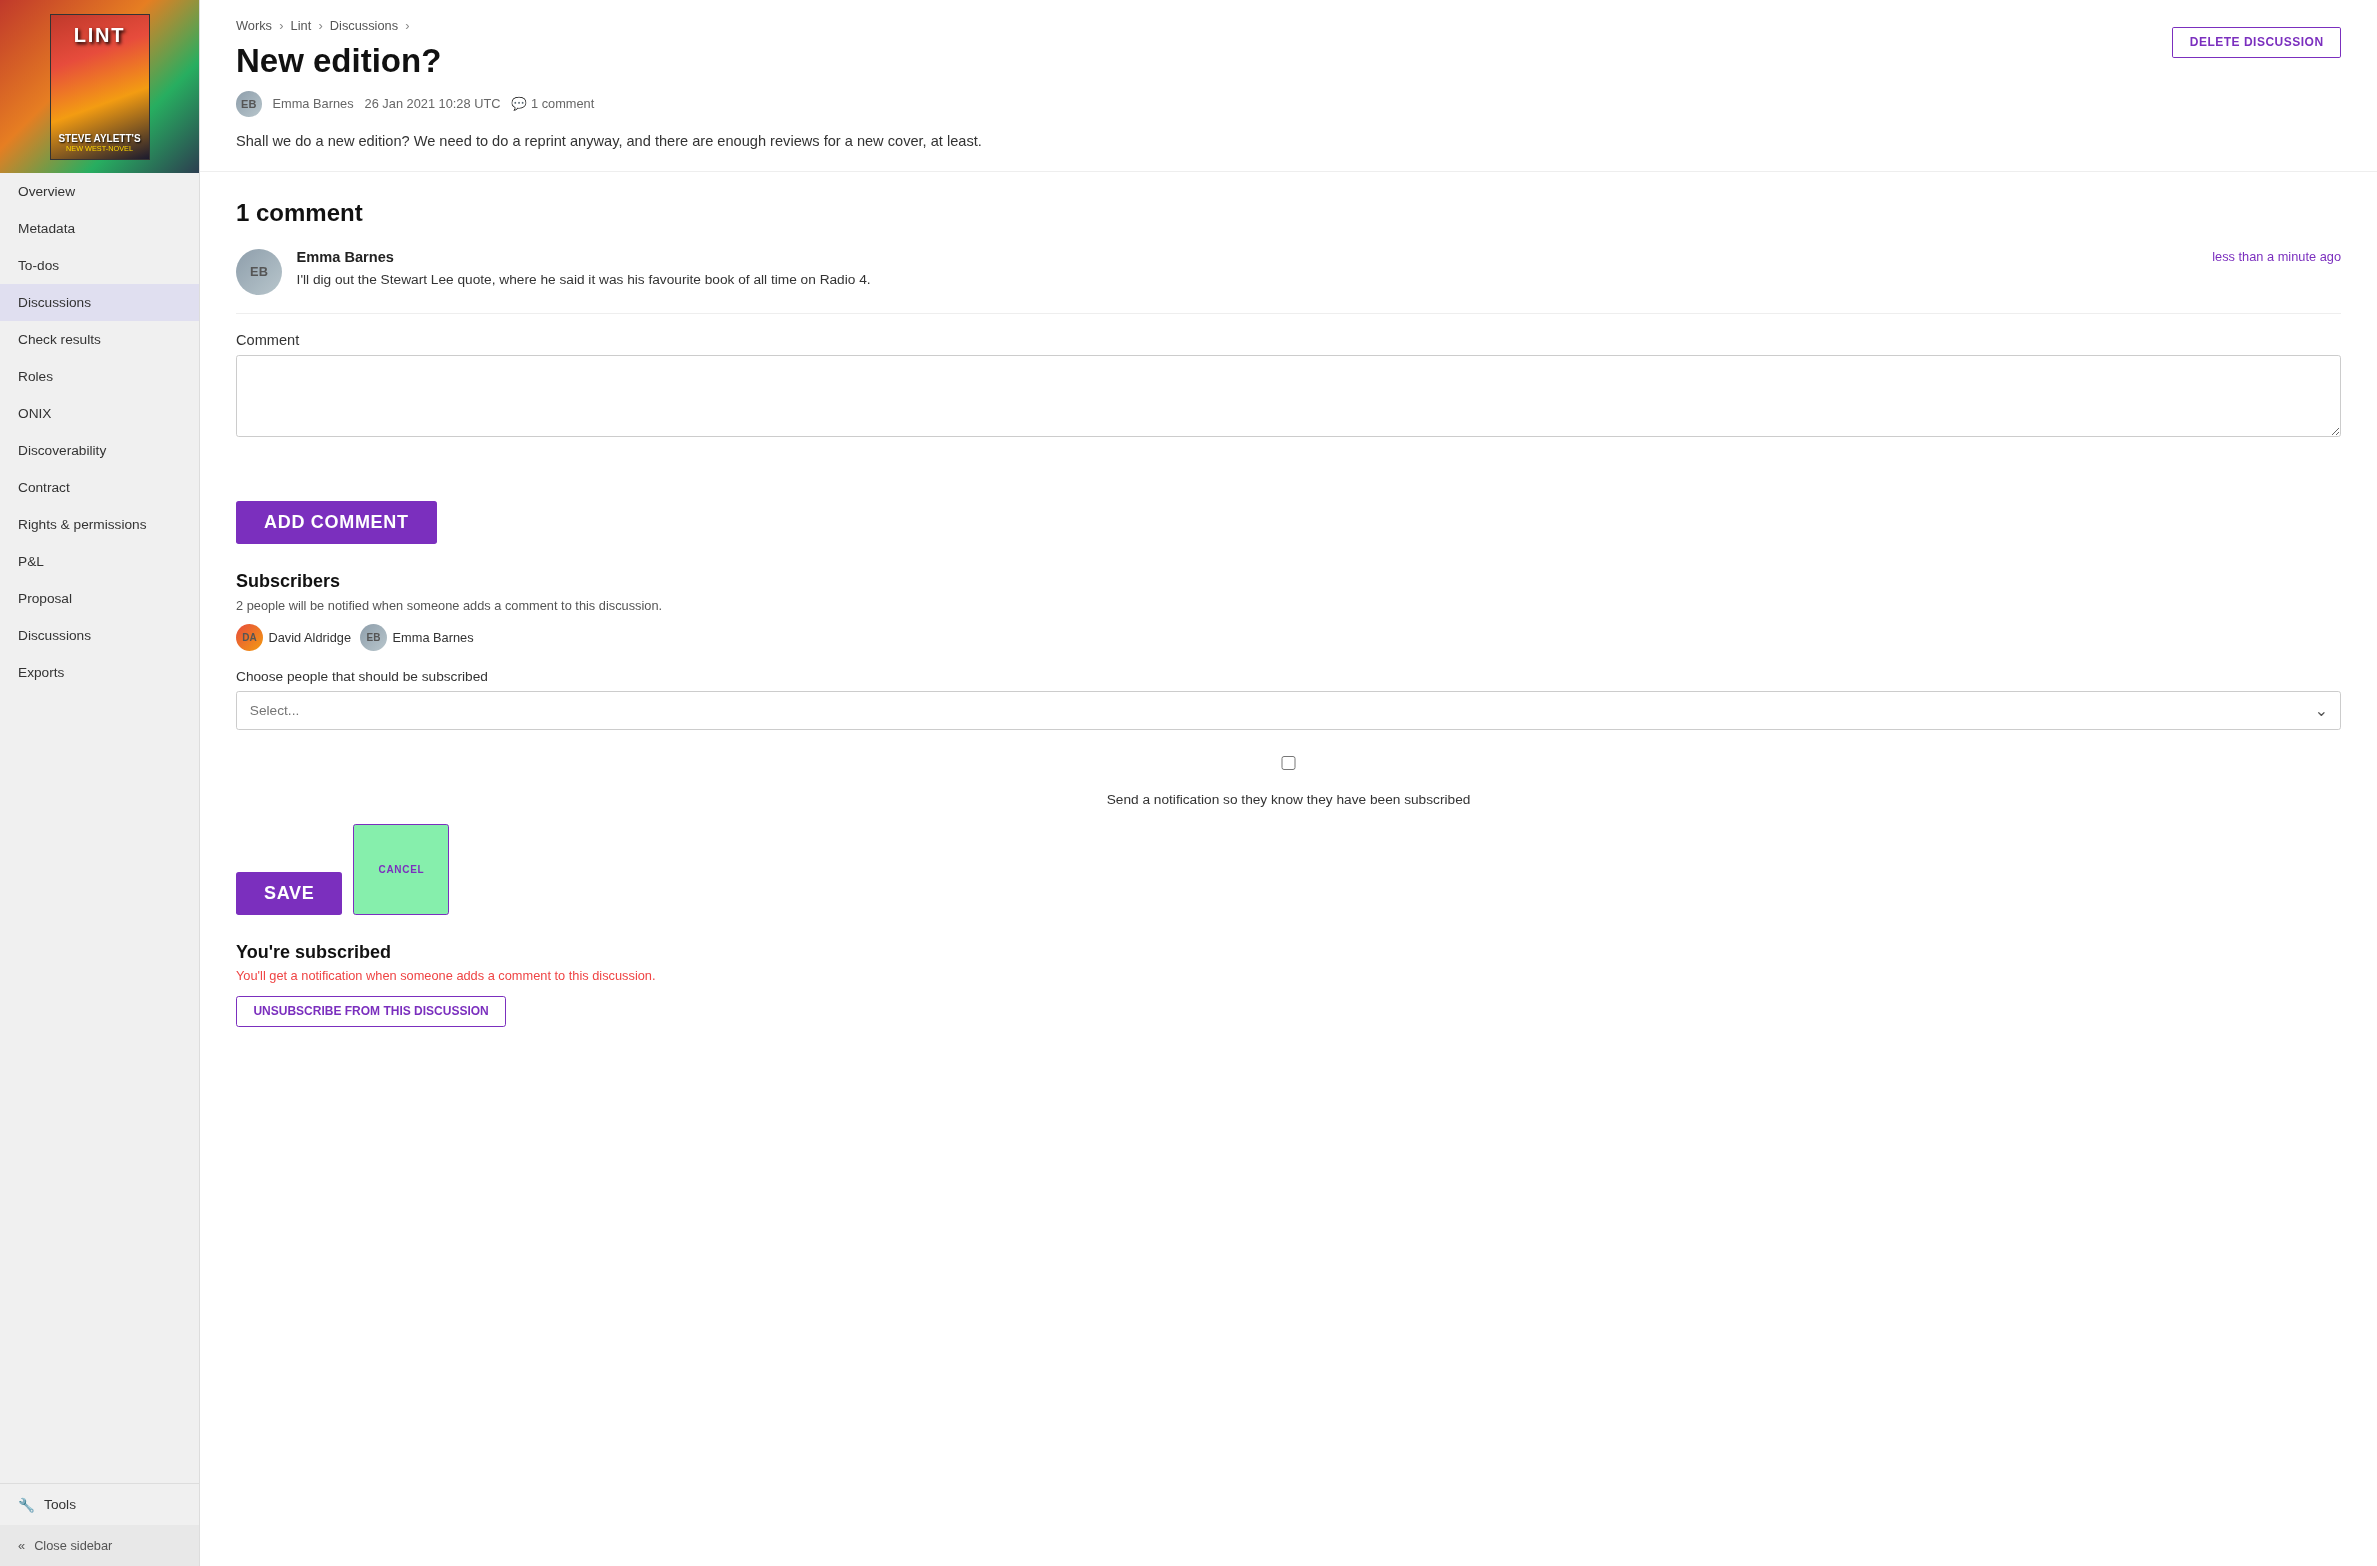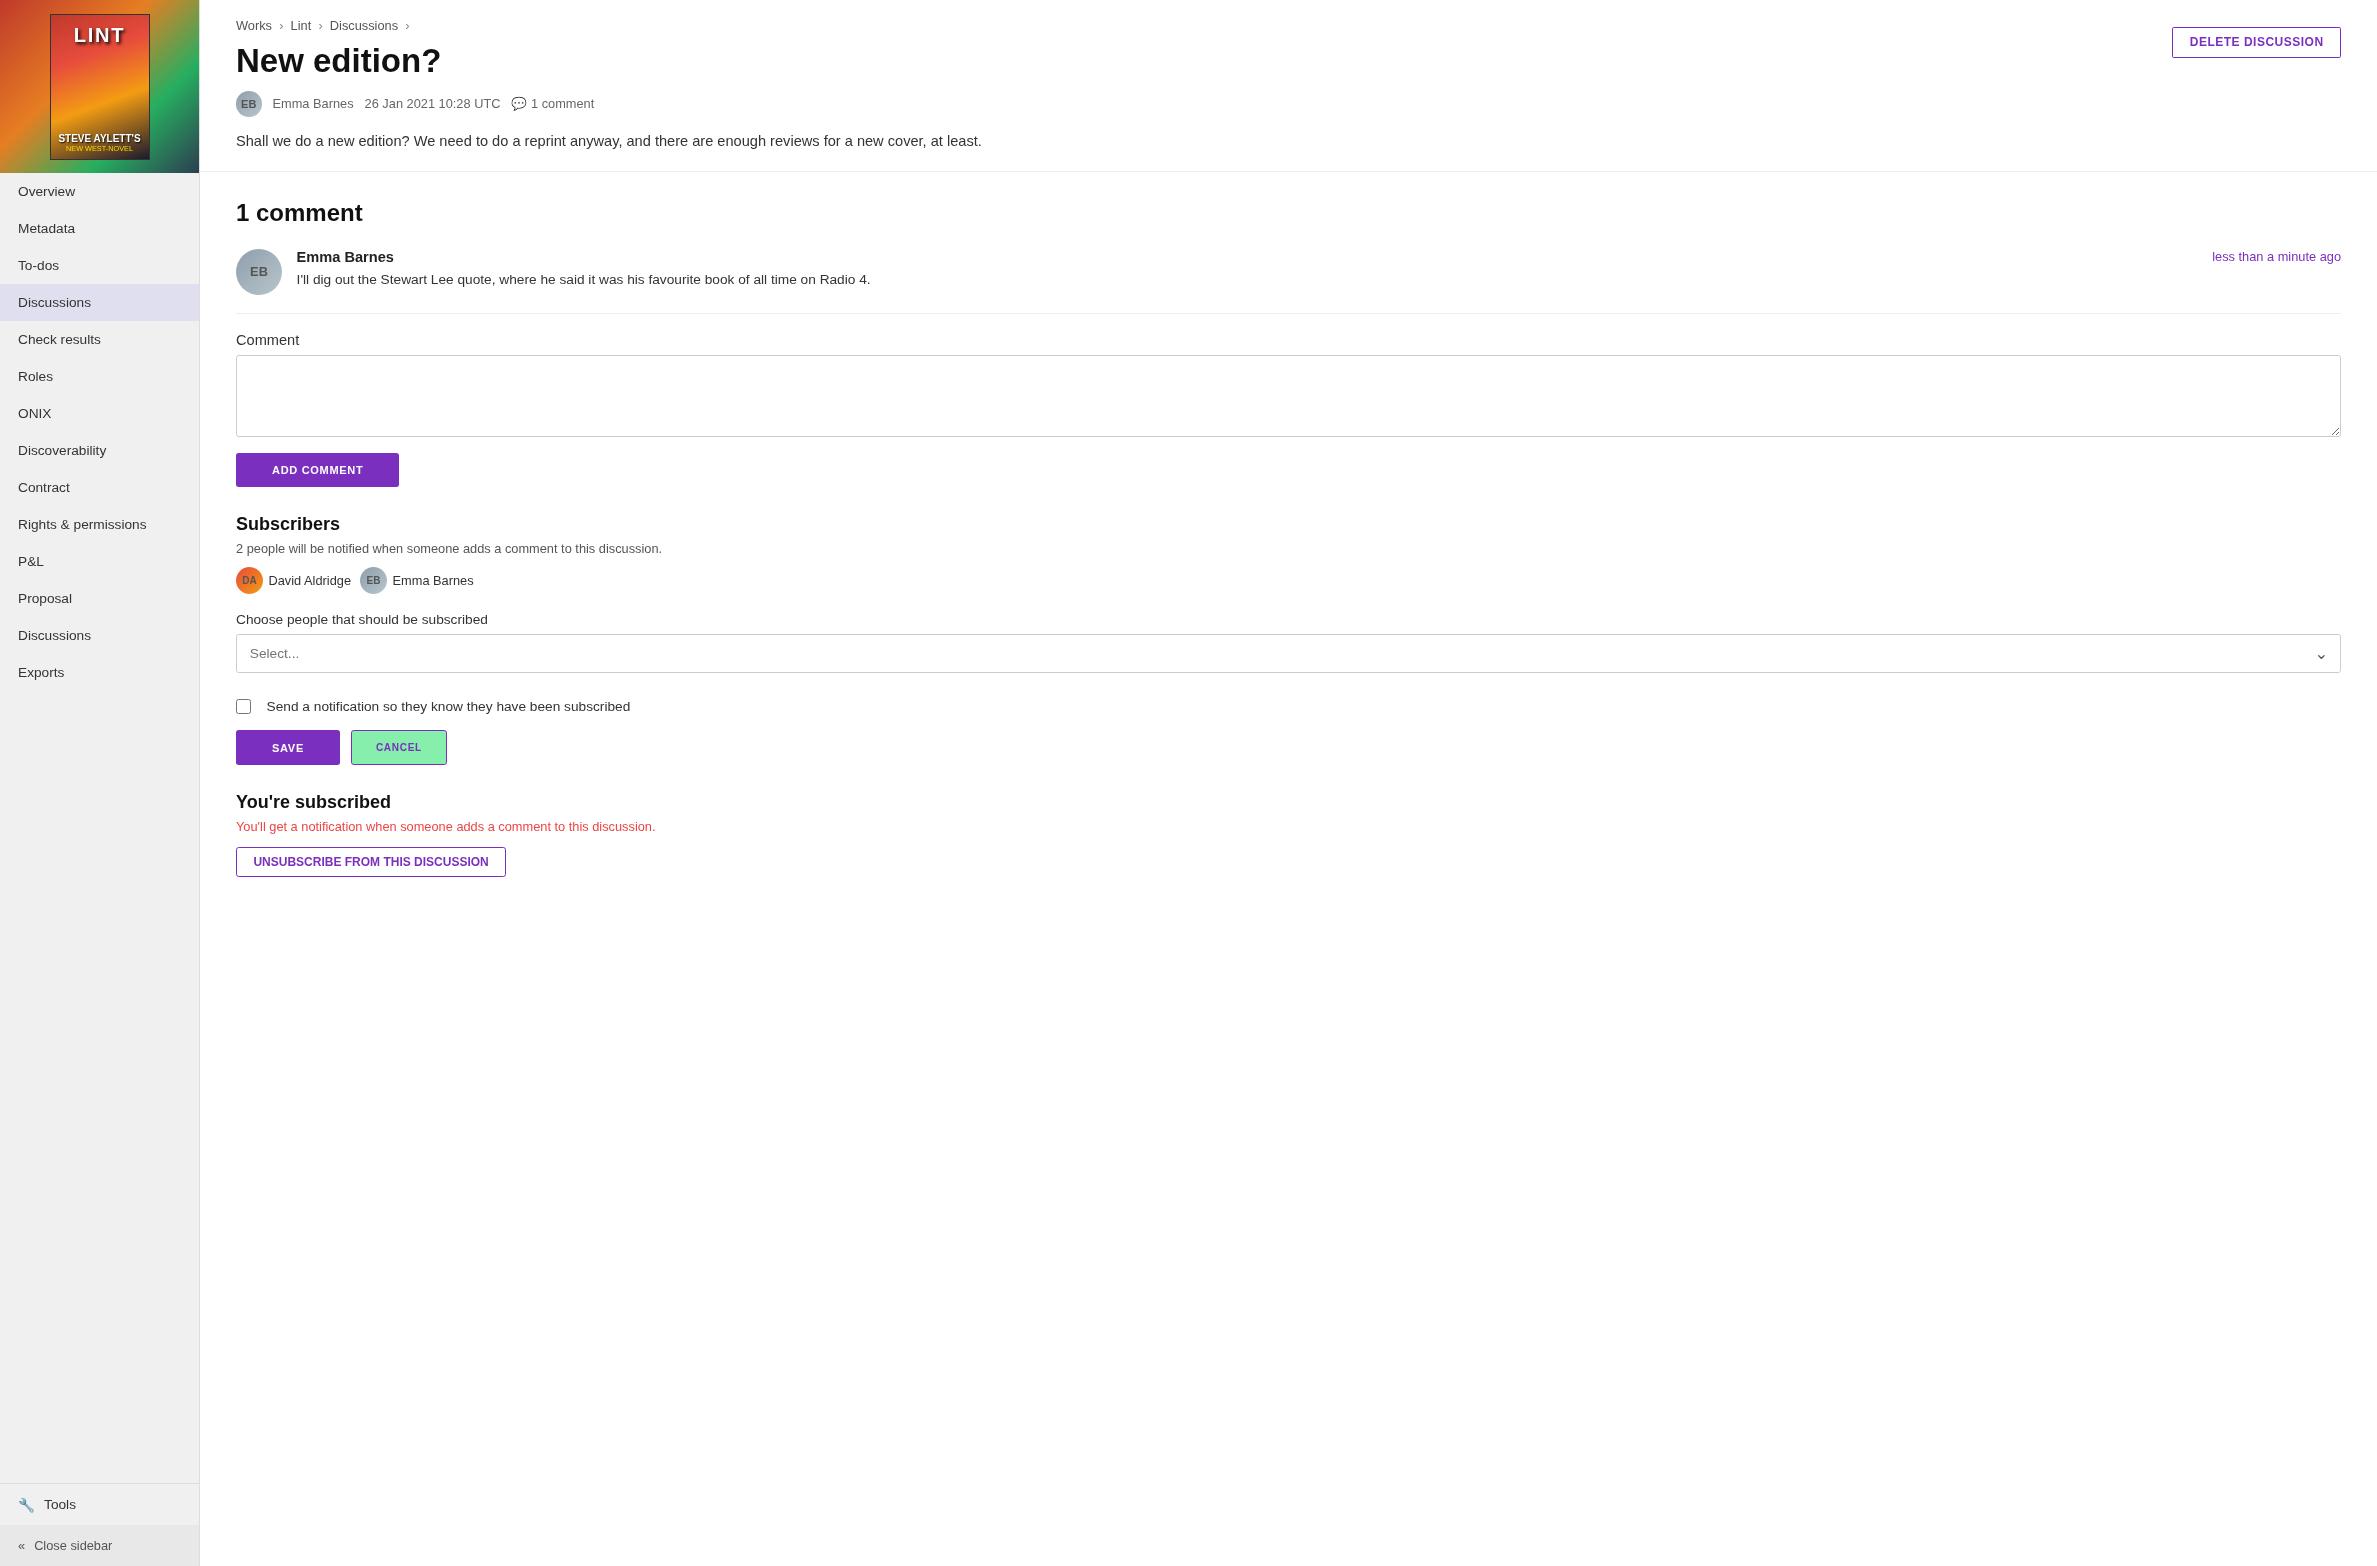--- a/index.html
+++ b/index.html
@@ -234,27 +234,28 @@
       font-size: 13.7px;
       resize: vertical;
       margin-bottom: 12.8px;
       outline: none;
     }
 
     .btn-purple {
       background: #7b2fbe;
       color: #fff;
       border: none;
-      padding: 11px 36px;
-      font-size: 11px;
+      padding: 11px 28px;
+      font-size: 18px;
       font-weight: 700;
       letter-spacing: 0.7px;
       border-radius: 2.7px;
       cursor: pointer;
       text-transform: uppercase;
+      margin-top: 48px;
     }
 
     .btn-outline {
       background: #86efac;
       color: #7b2fbe;
       border: 0.9px solid #7b2fbe;
       padding: 11px 24px;
       font-size: 10px;
       font-weight: 700;
       letter-spacing: 0.7px;
@@ -337,24 +338,25 @@
       top: 50%;
       transform: translateY(-50%);
       pointer-events: none;
       color: #555;
       font-size: 16.4px;
     }
 
     .checkbox-row {
       display: flex;
       align-items: center;
-      gap: 16px;
+      gap: 22px;
       margin-bottom: 16.4px;
       font-size: 13.7px;
       color: #333;
+      flex-direction: column;
     }
     .checkbox-row input[type="checkbox"] {
       width: 14.6px;
       height: 14.6px;
       cursor: pointer;
     }
 
     .save-cancel-row {
       display: flex;
       gap: 11px;

